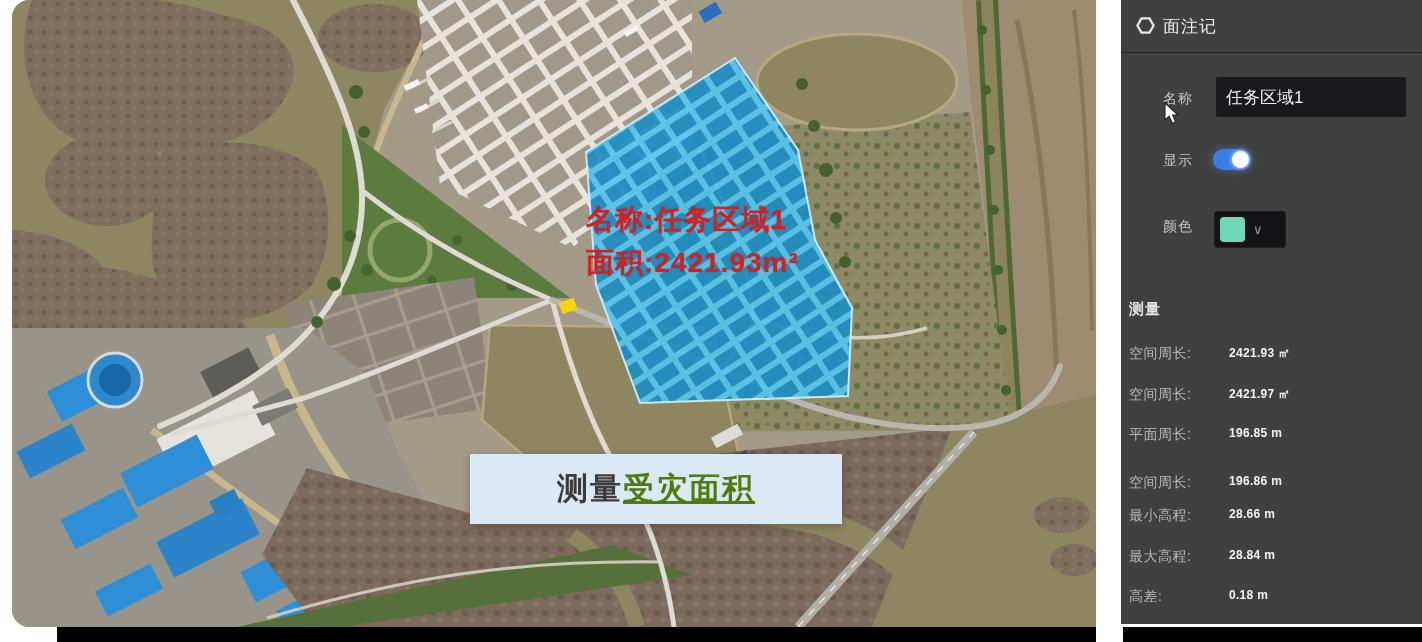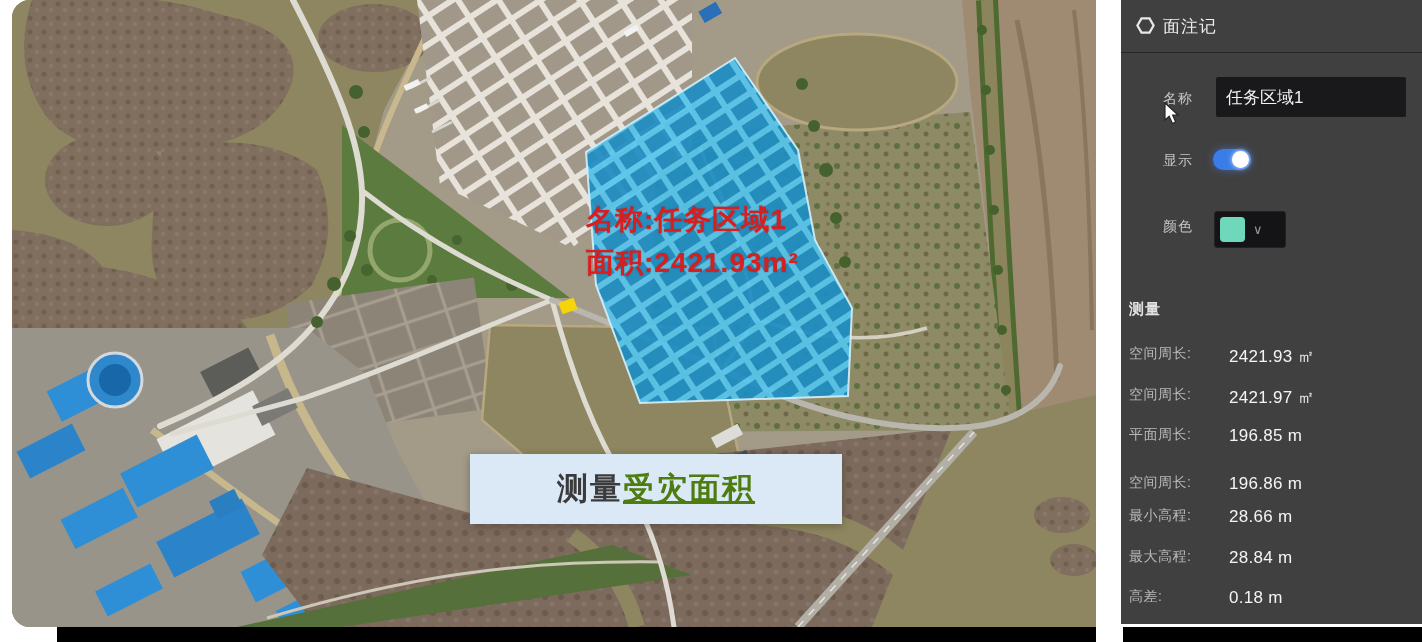--- a/index.html
+++ b/index.html
@@ -39,21 +39,21 @@
   .toggle .knob{position:absolute;right:2px;top:2px;width:17px;height:17px;border-radius:50%;
     background:#fff;box-shadow:0 0 5px rgba(255,255,255,.8);}
   .color-select{position:absolute;left:93px;top:211px;width:72px;height:37px;background:#141416;
     border:1px solid #222;border-radius:3px;display:flex;align-items:center;gap:8px;
     padding-left:5px;box-sizing:border-box;cursor:pointer;}
   .swatch{width:25px;height:25px;border-radius:4px;background:#6fd8ba;}
   .chev{color:#9a9a9a;font-size:13px;line-height:1;}
   .measure-title{position:absolute;left:8px;top:300px;font-size:15px;font-weight:700;color:#e3e3e3;letter-spacing:1px;}
   .m-row{position:absolute;left:8px;width:270px;height:22px;}
   .m-label{position:absolute;left:0;top:0;font-size:14px;color:#b8b8b8;letter-spacing:.5px;}
-  .m-value{position:absolute;left:100px;top:0;font-size:17px;font-weight:400;color:#f4f4f4;letter-spacing:.3px;}
+  .m-value{position:absolute;left:100px;top:0;font-size:12px;font-weight:700;color:#f4f4f4;letter-spacing:.3px;}
   .cursor-arrow{position:absolute;left:43px;top:102px;width:17px;height:24px;z-index:5;}
 </style>
 </head>
 <body>
 
 <div class="stage">
 
   <div class="map-panel">
     <svg viewBox="0 0 1084 627" preserveAspectRatio="none">
       <defs>

